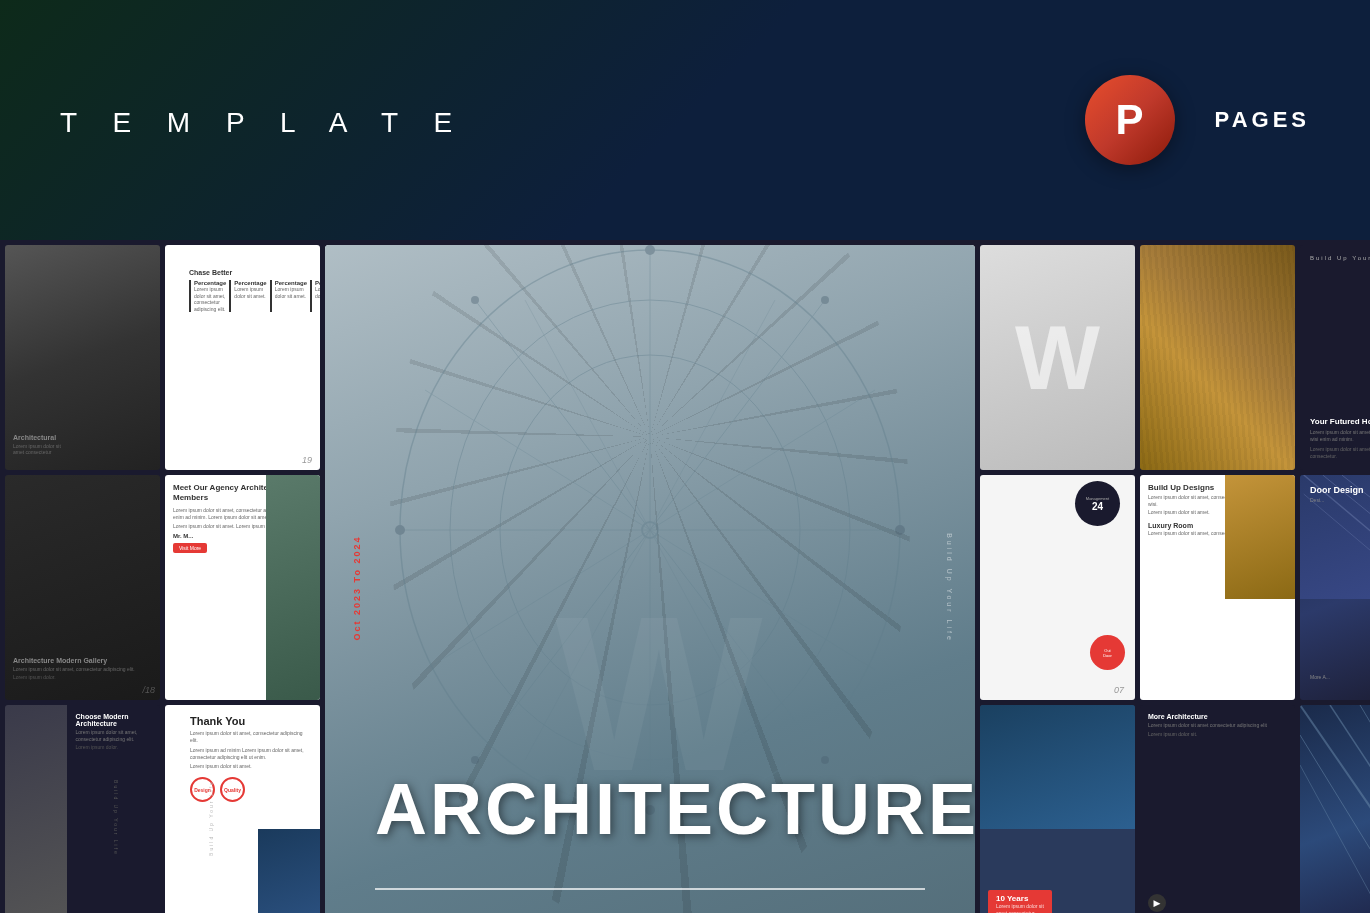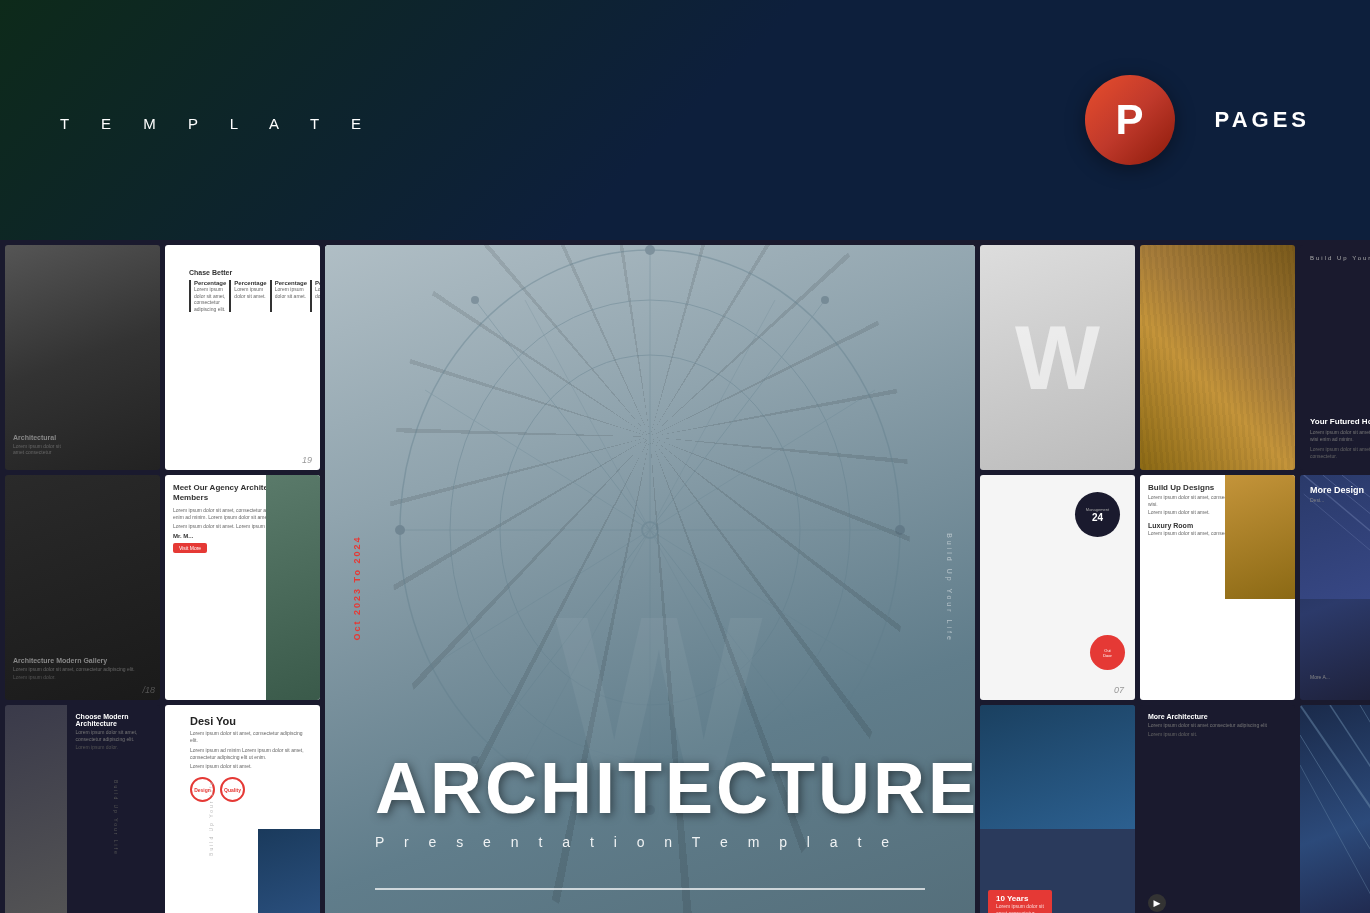--- a/index.html
+++ b/index.html
@@ -30,21 +30,21 @@
 
     .header-title {
       font-size: 72px;
       font-weight: 900;
       color: #ffffff;
       letter-spacing: -1px;
       line-height: 1;
     }
 
     .header-subtitle {
-      font-size: 15px;
+      font-size: 28px;
       font-weight: 400;
       color: #ffffff;
       letter-spacing: 14px;
       margin-top: 6px;
     }
 
     .header-right {
       display: flex;
       align-items: center;
       gap: 40px;
@@ -445,21 +445,20 @@
 
             <text x="230" y="520" font-size="220" font-weight="900" fill="rgba(255,255,255,0.12)" font-family="Arial">W</text>
           </svg>
         </div>
 
         <div class="rotated-date">Oct 2023 To 2024</div>
 
         <div class="rotated-buildup">Build Up Your Life</div>
         <div class="center-slide-content">
           <div class="center-title">ARCHITECTURE</div>
-          <div class="center-subtitle">P r e s e n t a t i o n   T e m p l a t e</div>
         </div>
         <div class="center-bottom-line"></div>
       </div>
     </div>
 
     <div class="slide-thumb slide-wletter" style="grid-column:4; grid-row:1;">
       <div class="w-letter">W</div>
     </div>
 
     <div class="slide-thumb slide-wood" style="grid-column:5; grid-row:1;">
@@ -487,21 +486,21 @@
       <div style="font-size:8px;font-weight:bold;color:#333;line-height:1.3;">Meet Our Agency Architecture Team Members</div>
       <div style="font-size:5px;color:#666;margin-top:3px;line-height:1.4;">Lorem ipsum dolor sit amet, consectetur adipiscing elit. Ut wisi enim ad minim. Lorem ipsum dolor sit amet adipiscing.</div>
       <div style="font-size:5px;color:#666;margin-top:2px;line-height:1.3;">Lorem ipsum dolor sit amet. Lorem ipsum dolor.</div>
       <div style="font-size:6px;font-weight:bold;color:#333;margin-top:4px;">Mr. M...</div>
       <div style="background:#e53935;color:white;padding:2px 6px;font-size:5px;border-radius:2px;display:inline-block;margin-top:4px;">Visit More</div>
       
       <div style="position:absolute;right:0;top:0;bottom:0;width:35%;background:linear-gradient(160deg, #5a7a6a 0%, #3a5a4a 100%);"></div>
     </div>
 
     <div class="slide-thumb slide-mgmt" style="grid-column:4; grid-row:2; background:#f5f5f5; padding:8px; position:relative;">
-      <div class="mgmt-circle" style="position: absolute; top: 17px; right: 15px; width: 45px; height: 45px; border-radius: 50%; background: rgb(26, 26, 46); display: flex; flex-direction: column; align-items: center; justify-content: center;">
+      <div class="mgmt-circle" style="position: absolute; top: 6px; right: 15px; width: 45px; height: 45px; border-radius: 50%; background: rgb(26, 26, 46); display: flex; flex-direction: column; align-items: center; justify-content: center;">
         <div class="mgmt-label" style="font-size: 4px; color: rgb(170, 170, 170); text-align: center;">Management</div>
         <div class="mgmt-num" style="font-size: 10px; font-weight: bold; color: white;">24</div>
       </div>
       <div class="outdoor-circle" style="position: absolute; bottom: 30px; right: 10px; width: 35px; height: 35px; border-radius: 50%; background: rgb(229, 57, 53); display: flex; flex-direction: column; align-items: center; justify-content: center;">
         <div class="od-label">Out</div>
         <div class="od-label">Door</div>
       </div>
       <div style="font-size:9px;font-style:italic;color:#999;position:absolute;bottom:5px;right:11px;">07</div>
     </div>
 
@@ -521,21 +520,21 @@
       <div style="position:absolute;top:0;left:0;right:0;height:55%;background:linear-gradient(160deg,#2a3a6a 0%,#3a4a8a 100%);">
 
         <svg style="position:absolute;top:0;left:0;width:100%;height:100%;opacity:0.5" viewBox="0 0 155 130" xmlns="http://www.w3.org/2000/svg">
           <line x1="0" y1="0" x2="155" y2="130" stroke="#6a7aaa" stroke-width="1.5"></line>
           <line x1="20" y1="0" x2="155" y2="110" stroke="#6a7aaa" stroke-width="1"></line>
           <line x1="40" y1="0" x2="155" y2="90" stroke="#6a7aaa" stroke-width="1"></line>
           <line x1="0" y1="20" x2="130" y2="130" stroke="#6a7aaa" stroke-width="0.8"></line>
         </svg>
       </div>
       <div style="position:absolute;top:10px;left:10px;">
-        <div style="font-size:9px;font-weight:bold;color:white;">More Design</div>
+        <div style="font-size:9px;font-weight:bold;color:white;">Door Design</div>
         <div style="font-size:5px;color:#888;margin-top:2px;">Desi...</div>
       </div>
       <div style="position:absolute;bottom:20px;left:10px;">
         <div style="font-size:5px;color:#888;">More A...</div>
       </div>
     </div>
 
     <div class="slide-thumb" style="grid-column:1; grid-row:3; background:#1a1a2e; padding:8px; position:relative; overflow:hidden;">
 
       <div style="position:absolute;left:0;top:0;bottom:0;width:40%;background:linear-gradient(160deg,#3a3a4a 0%,#555 100%);"></div>
@@ -543,21 +542,21 @@
         <div style="font-size:7px;font-weight:bold;color:white;">Choose Modern Architecture</div>
         <div style="font-size:5px;color:#777;margin-top:2px;line-height:1.3;">Lorem ipsum dolor sit amet, consectetur adipiscing elit.</div>
         <div style="font-size:5px;color:#555;margin-top:2px;">Lorem ipsum dolor.</div>
       </div>
       <div style="position:absolute;right:6px;top:50%;transform:translateY(-50%) rotate(90deg);font-size:5px;letter-spacing:2px;color:#555;white-space:nowrap;">Build Up Your Life</div>
     </div>
 
     <div class="slide-thumb slide-thankyou" style="grid-column:2; grid-row:3;">
       <div style="position:absolute;left:8px;top:50%;transform:translateY(-50%) rotate(-90deg);font-size:5px;letter-spacing:2px;color:#bbb;white-space:nowrap;">Build Up Your Life</div>
       <div style="padding-left:15px;">
-        <div class="ty-title">Desi You</div>
+        <div class="ty-title">Thank You</div>
         <div class="ty-desc">Lorem ipsum dolor sit amet, consectetur adipiscing elit.</div>
         <div style="font-size:5px;color:#666;margin-top:3px;line-height:1.4;">Lorem ipsum ad minim Lorem ipsum dolor sit amet, consectetur adipiscing elit ut enim.</div>
         <div style="font-size:5px;color:#666;margin-top:2px;">Lorem ipsum dolor sit amet.</div>
         <div class="ty-circles">
           <div class="ty-circle red">Design</div>
           <div class="ty-circle red">Quality</div>
         </div>
       </div>
 
       <div style="position:absolute;right:0;bottom:0;width:40%;height:45%;background:linear-gradient(160deg,#1a3a5c 0%,#2c5282 100%);"></div>

